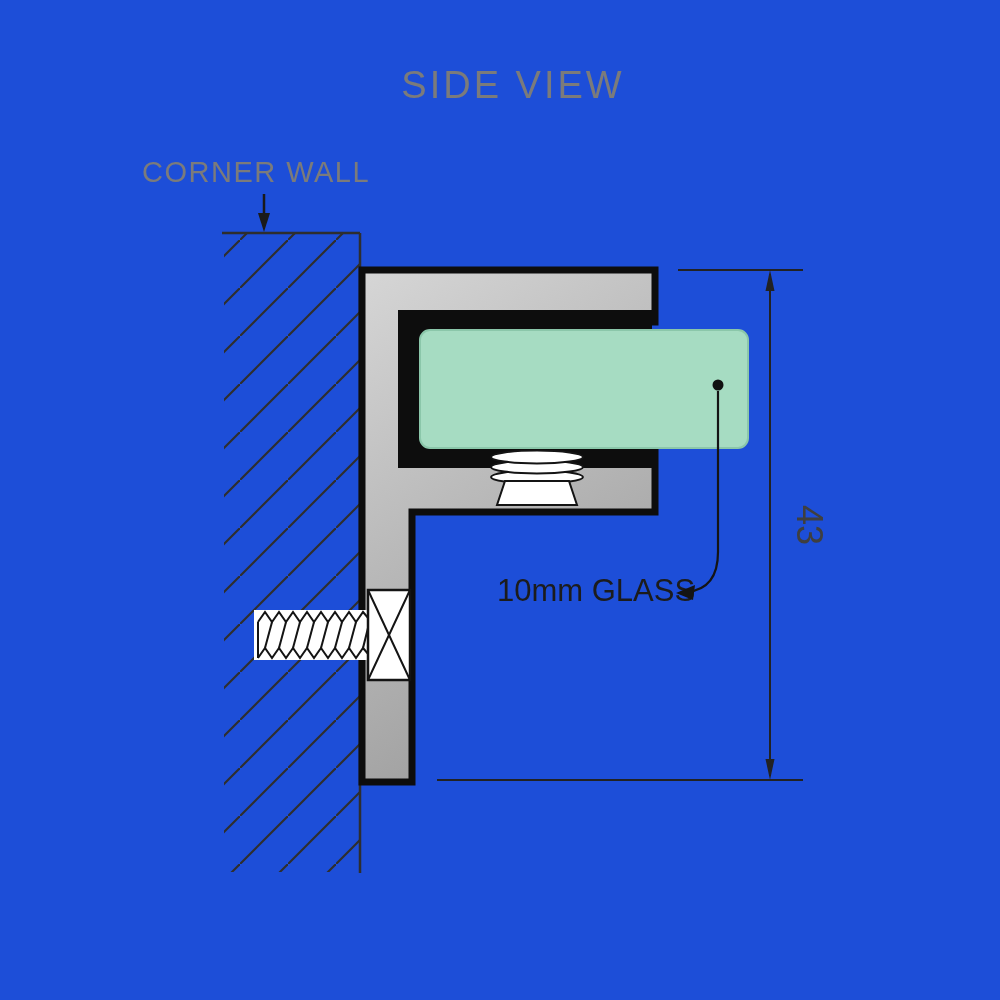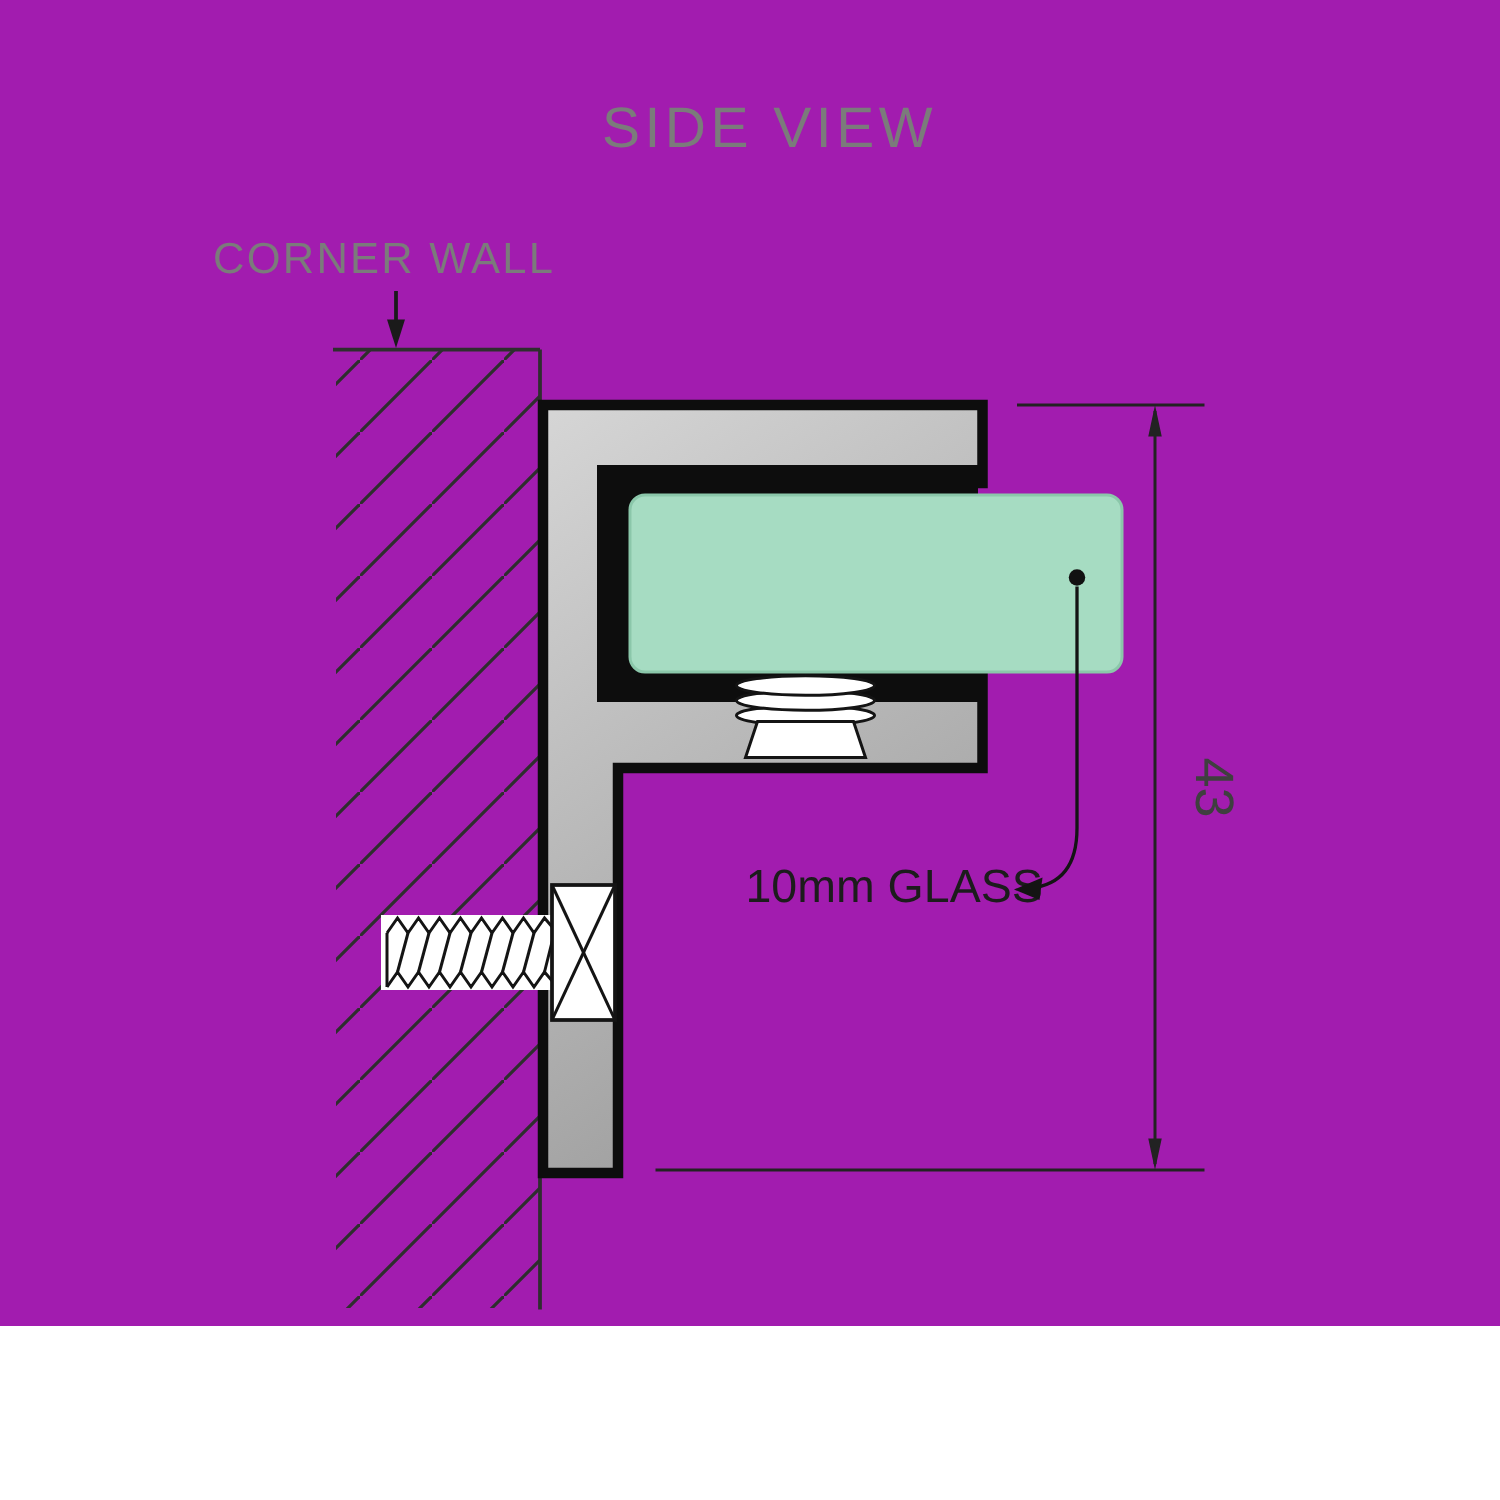--- a/index.html
+++ b/index.html
@@ -6,22 +6,22 @@
     margin: 0;
     padding: 0;
     background: #ffffff;
     width: 1000px;
     height: 1000px;
     font-family: "Liberation Sans", sans-serif;
   }
   .stage {
     position: relative;
     width: 1000px;
-    height: 884px;
-    background: #a21caf;
+    height: 1000px;
+    background: #1d4ed8;
     overflow: hidden;
   }
   svg { display: block; }
   .txt-title {
     font-family: "Liberation Sans", sans-serif;
     font-size: 38px;
     letter-spacing: 3px;
     fill: #7b7b7b;
   }
   .txt-gray {

